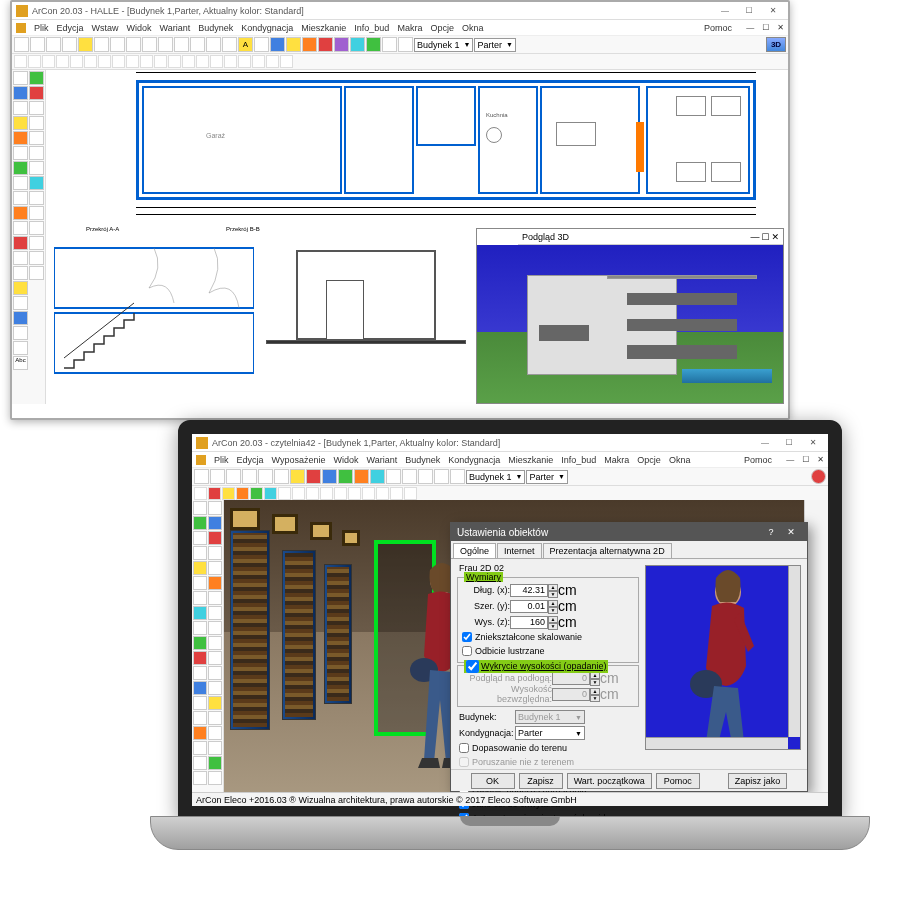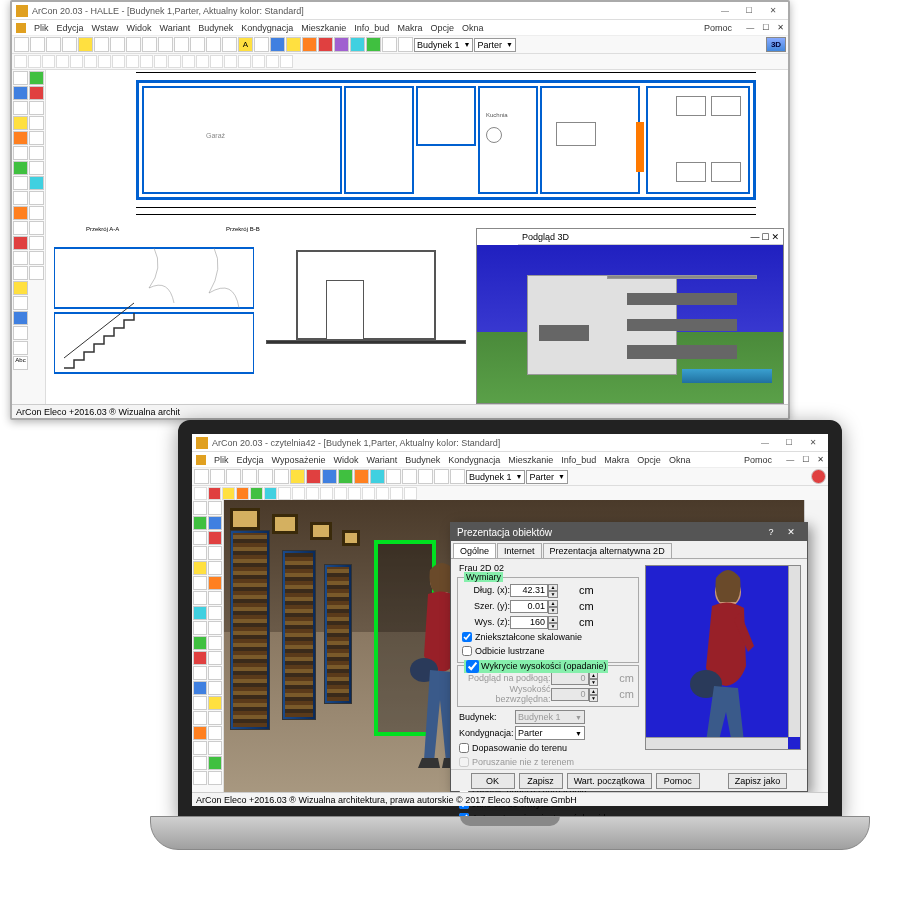--- a/index.html
+++ b/index.html
@@ -82,28 +82,28 @@
 
 .dialog { position: absolute; left: 258px; top: 88px; width: 358px; height: 270px; background: #f0f0f0; border: 1px solid #555; box-shadow: 4px 4px 12px rgba(0,0,0,.4); }
 .dlg-title { height: 18px; background: #555; color: #fff; font-size: 10px; padding: 0 6px; display: flex; align-items: center; }
 .dlg-title .controls { margin-left: auto; display: flex; }
 .dlg-title .controls span { width: 20px; text-align: center; font-size: 9px; }
 .dlg-tabs { height: 18px; display: flex; border-bottom: 1px solid #aaa; background: #f0f0f0; padding-left: 2px; padding-top: 2px; }
 .dlg-tab { font-size: 9px; padding: 2px 6px; border: 1px solid #aaa; border-bottom: none; background: #f0f0f0; margin-right: 1px; }
 .dlg-tab.active { background: #fff; }
 .dlg-body { position: absolute; left: 4px; top: 38px; right: 4px; bottom: 24px; background: #f0f0f0; font-size: 9px; }
 .dlg-group { border: 1px solid #aaa; margin: 2px; padding: 4px; position: relative; }
-.dlg-group-title { position: absolute; top: -6px; left: 6px; background: #86efac; padding: 0 2px; font-size: 9px; }
+.dlg-group-title { position: absolute; top: -6px; left: 6px; background: #84cc16; padding: 0 2px; font-size: 9px; text-decoration: underline; }
 .dlg-row { display: flex; align-items: center; height: 16px; gap: 0; }
 .dlg-label { width: 48px; text-align: right; font-size: 9px; }
 .dlg-input { width: 38px; height: 13px; border: 1px solid #888; background: #fff; font-size: 9px; padding: 0 2px; text-align: right; }
 .dlg-input.dis { background: #e8e8e8; color: #999; }
 .dlg-spin { width: 10px; height: 13px; display: flex; flex-direction: column; }
 .dlg-spin span { flex: 1; border: 1px solid #888; background: #e8e8e8; font-size: 5px; text-align: center; line-height: 5px; }
-.dlg-unit { font-size: 11px; margin-left: 21px; }
+.dlg-unit { font-size: 14px; }
 .dlg-chk { display: flex; align-items: center; gap: 3px; font-size: 9px; height: 14px; }
 .dlg-chk input { width: 10px; height: 10px; }
 .dlg-select { border: 1px solid #888; background: #fff; font-size: 9px; padding: 0 2px; height: 14px; display: flex; align-items: center; width: 70px; }
 .dlg-select.dis { background: #e8e8e8; color: #999; }
 .dlg-select .arr { margin-left: auto; font-size: 7px; }
 .dlg-preview { position: absolute; right: 6px; top: 42px; width: 156px; height: 185px; background: #2020d0; border: 1px solid #888; overflow: hidden; }
 .dlg-buttons { position: absolute; left: 0; right: 0; bottom: 0; height: 22px; background: #f0f0f0; display: flex; align-items: center; justify-content: center; gap: 4px; border-top: 1px solid #ccc; }
 .dlg-btn { font-size: 9px; padding: 2px 6px; border: 1px solid #888; background: #e8e8e8; min-width: 44px; text-align: center; }
 
 
@@ -348,23 +348,20 @@
           <div class="house-win" style="left:100px;top:18px;width:110px;height:12px;"></div>
           <div class="house-win" style="left:100px;top:44px;width:110px;height:12px;"></div>
           <div class="house-win" style="left:100px;top:70px;width:110px;height:14px;"></div>
           <div class="house-win" style="left:12px;top:50px;width:50px;height:16px;"></div>
           <div style="position:absolute;left:155px;top:94px;width:90px;height:14px;background:linear-gradient(#3aa0d0,#2070a0);"></div>
         </div>
       </div>
     </div>
   </div>
 
-  <div class="statusbar">
-    <span>ArCon Eleco +2016.03 ® Wizualna archit</span>
-  </div>
 </div>
 <div class="monitor-stand"></div>
 
 <div class="laptop">
   <div class="laptop-screen">
     <div class="lap-inner">
       <div class="titlebar">
         <span style="width:12px;height:12px;background:#e0a020;margin-right:4px;"></span>
         <span>ArCon 20.03 - czytelnia42 - [Budynek 1,Parter, Aktualny kolor: Standard]</span>
         <div class="controls">
@@ -545,21 +542,21 @@
             <path d="M28 198 L44 198 L46 208 L24 208 Z" fill="#333"></path>
             <path d="M50 198 L66 198 L68 208 L48 208 Z" fill="#333"></path>
           </svg>
         </div>
 
         <div style="position:absolute;right:0;top:0;width:24px;height:100%;background:#f4f4f4;border-left:1px solid #ccc;"></div>
       </div>
 
       <div class="dialog">
         <div class="dlg-title">
-          <span>Prezentacja obiektów</span>
+          <span>Ustawienia obiektów</span>
           <div class="controls">
               <span>?</span>
               <span>✕</span>
             </div>
         </div>
         <div class="dlg-tabs">
           <div class="dlg-tab active">Ogólne</div>
           <div class="dlg-tab">Internet</div>
           <div class="dlg-tab">Prezentacja alternatywna 2D</div>
         </div>

